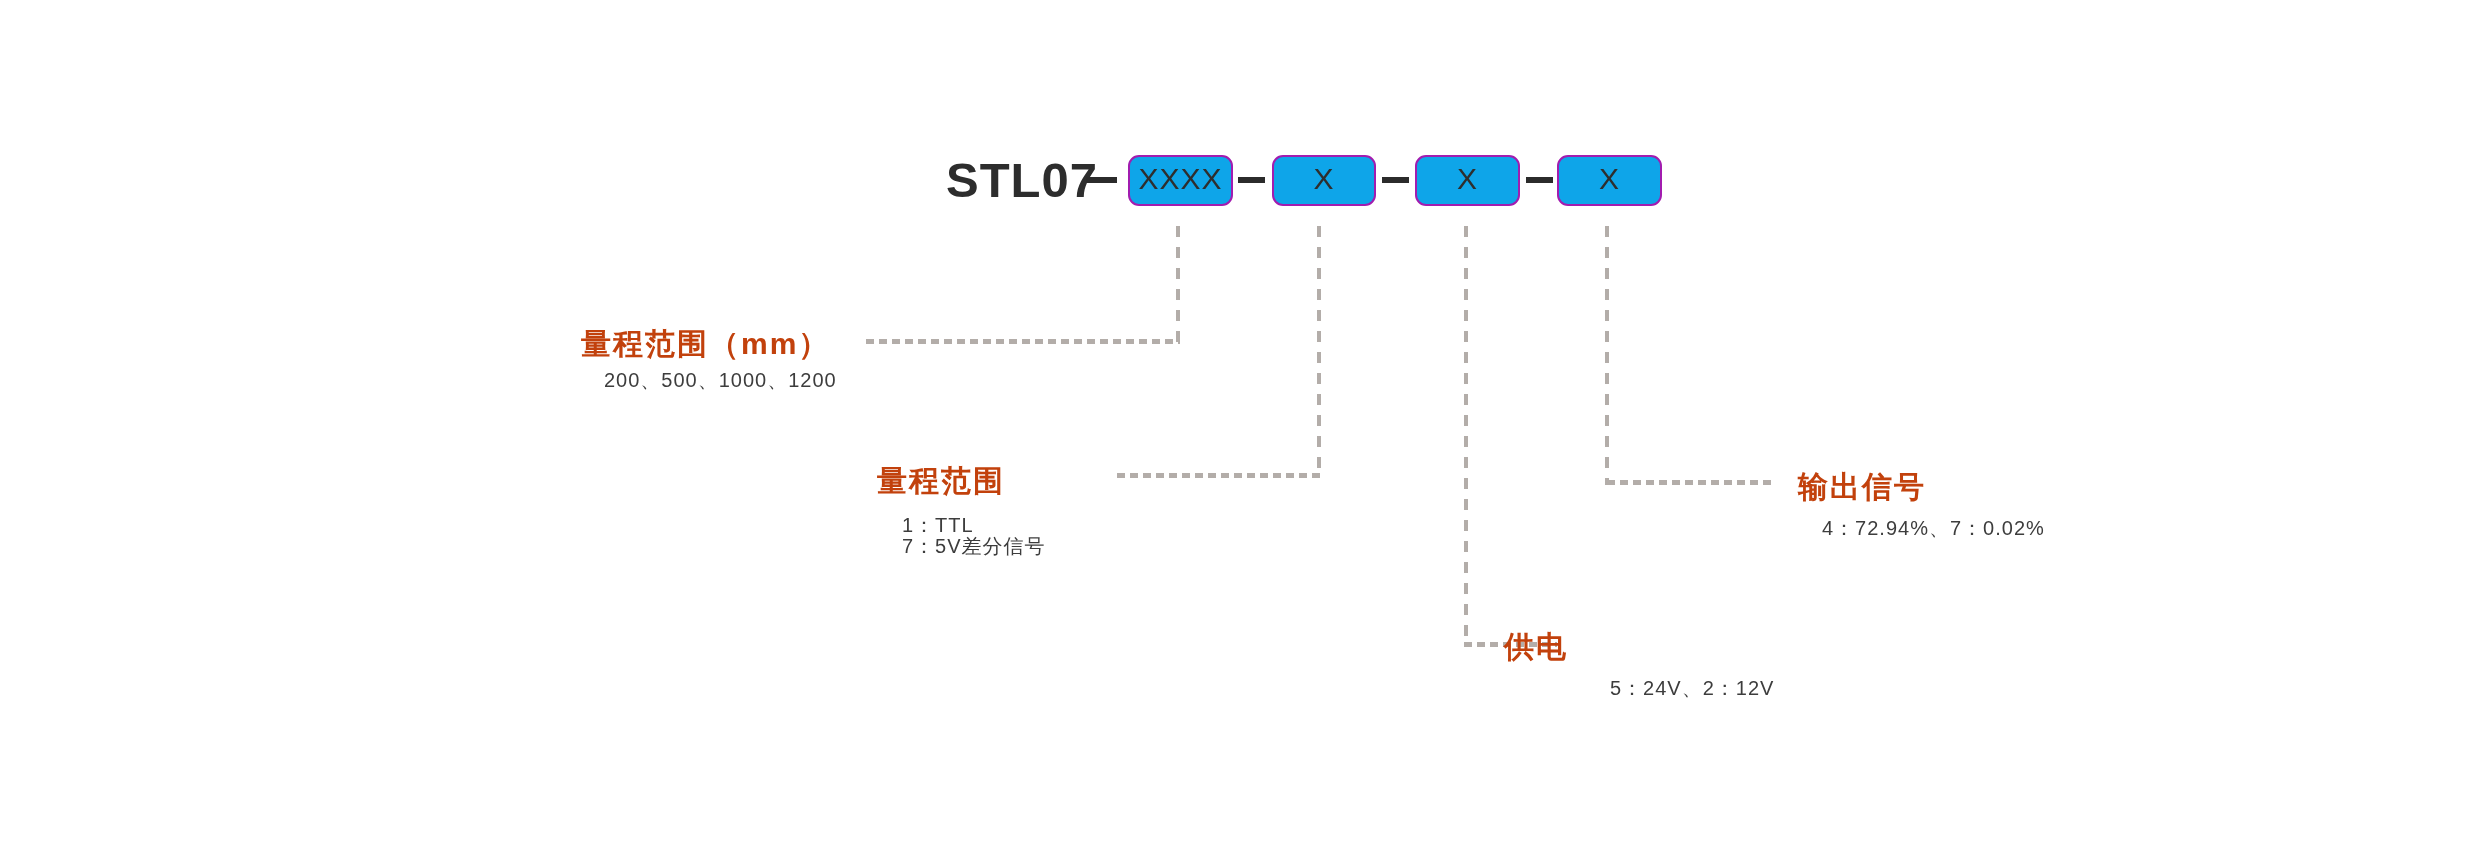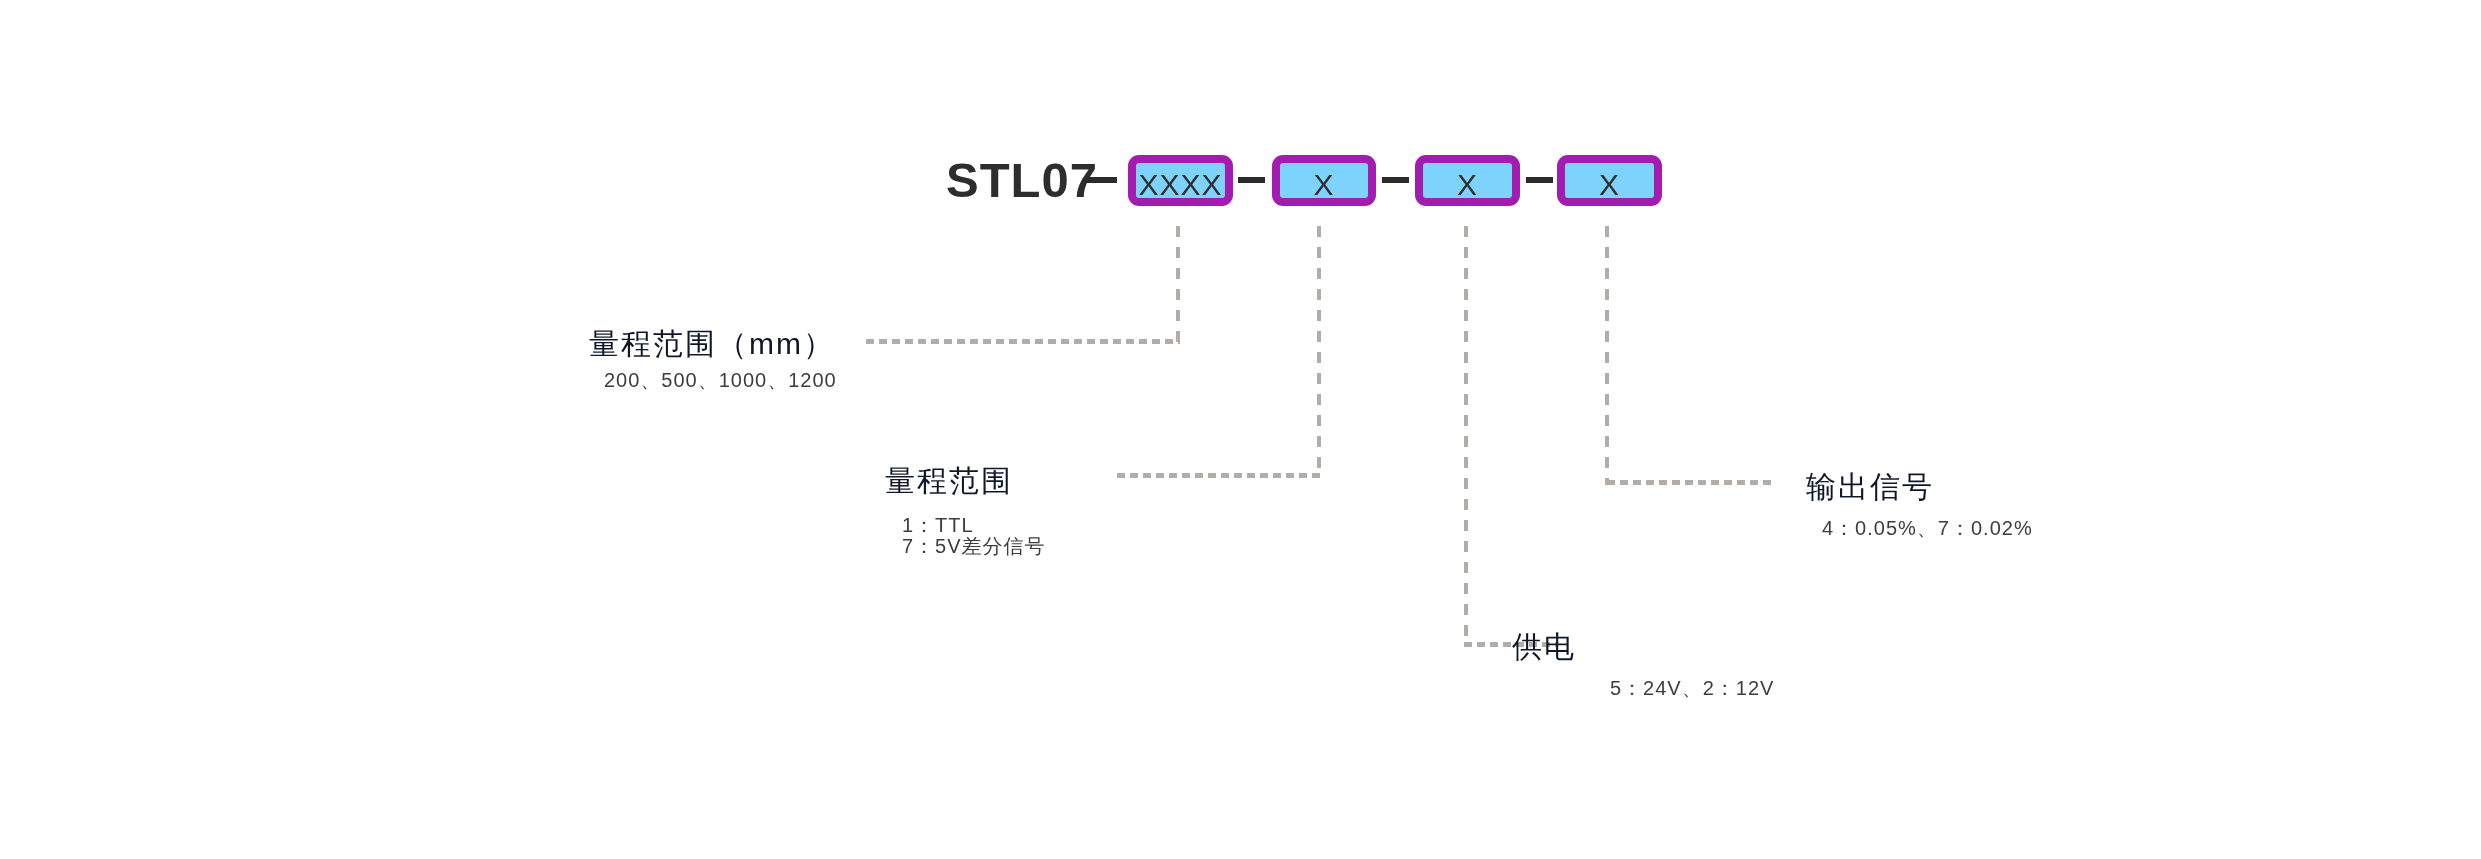--- a/index.html
+++ b/index.html
@@ -25,23 +25,23 @@
     letter-spacing: 1px;
     color: #2d2d2d;
     font-weight: 700;
     white-space: nowrap;
   }
   .seg-box {
     position: absolute;
     top: 155px;
     height: 51px;
     box-sizing: border-box;
-    border: 8px solid #a21caf;
+    border: 2px solid #a21caf;
     border-radius: 11px;
-    background: #7dd3fc;
+    background: #0ea5e9;
     color: #2e2e2e;
     font-size: 30px;
     line-height: 43px;
     text-align: center;
     letter-spacing: 1px;
     white-space: nowrap;
   }
   .box1 { left: 1128px; width: 105px; }
   .box2 { left: 1272px; width: 104px; }
   .box3 { left: 1415px; width: 105px; }
@@ -72,27 +72,26 @@
     height: 5px;
     background: repeating-linear-gradient(to right, #b3ada9 0 8px, transparent 8px 13px);
   }
   .h1 { left: 866px;  top: 339px; width: 314px; }
   .h2 { left: 1117px; top: 473px; width: 204px; }
   .h3 { left: 1464px; top: 642px; width: 93px; }
   .h4 { left: 1607px; top: 480px; width: 168px; }
   
   .callout-label {
     position: absolute;
-    color: #0f172a;
+    color: #c2410c;
     font-size: 30px;
     line-height: 34px;
-    font-weight: 400;
+    font-weight: 700;
     letter-spacing: 2px;
     white-space: nowrap;
-    margin-left: 8px;
   }
   .range-label     { left: 581px;  top: 327px; }
   .output-label    { left: 877px;  top: 464px; }
   .power-label     { left: 1504px; top: 630px; }
   .linearity-label { left: 1798px; top: 470px; }
   .callout-options {
     position: absolute;
     color: #3d3d3d;
     font-size: 20px;
     line-height: 21px;
@@ -142,16 +141,16 @@
     <span class="opt-line">7：5V差分信号</span>
   </span>
 
   <span class="callout-label power-label">供电</span>
   <span class="callout-options power-options">
     <span class="opt-line">5：24V、2：12V</span>
   </span>
 
   <span class="callout-label linearity-label">输出信号</span>
   <span class="callout-options linearity-options">
-    <span class="opt-line">4：0.05%、7：0.02%</span>
+    <span class="opt-line">4：72.94%、7：0.02%</span>
   </span>
 
 </div>
 
 </body></html>

